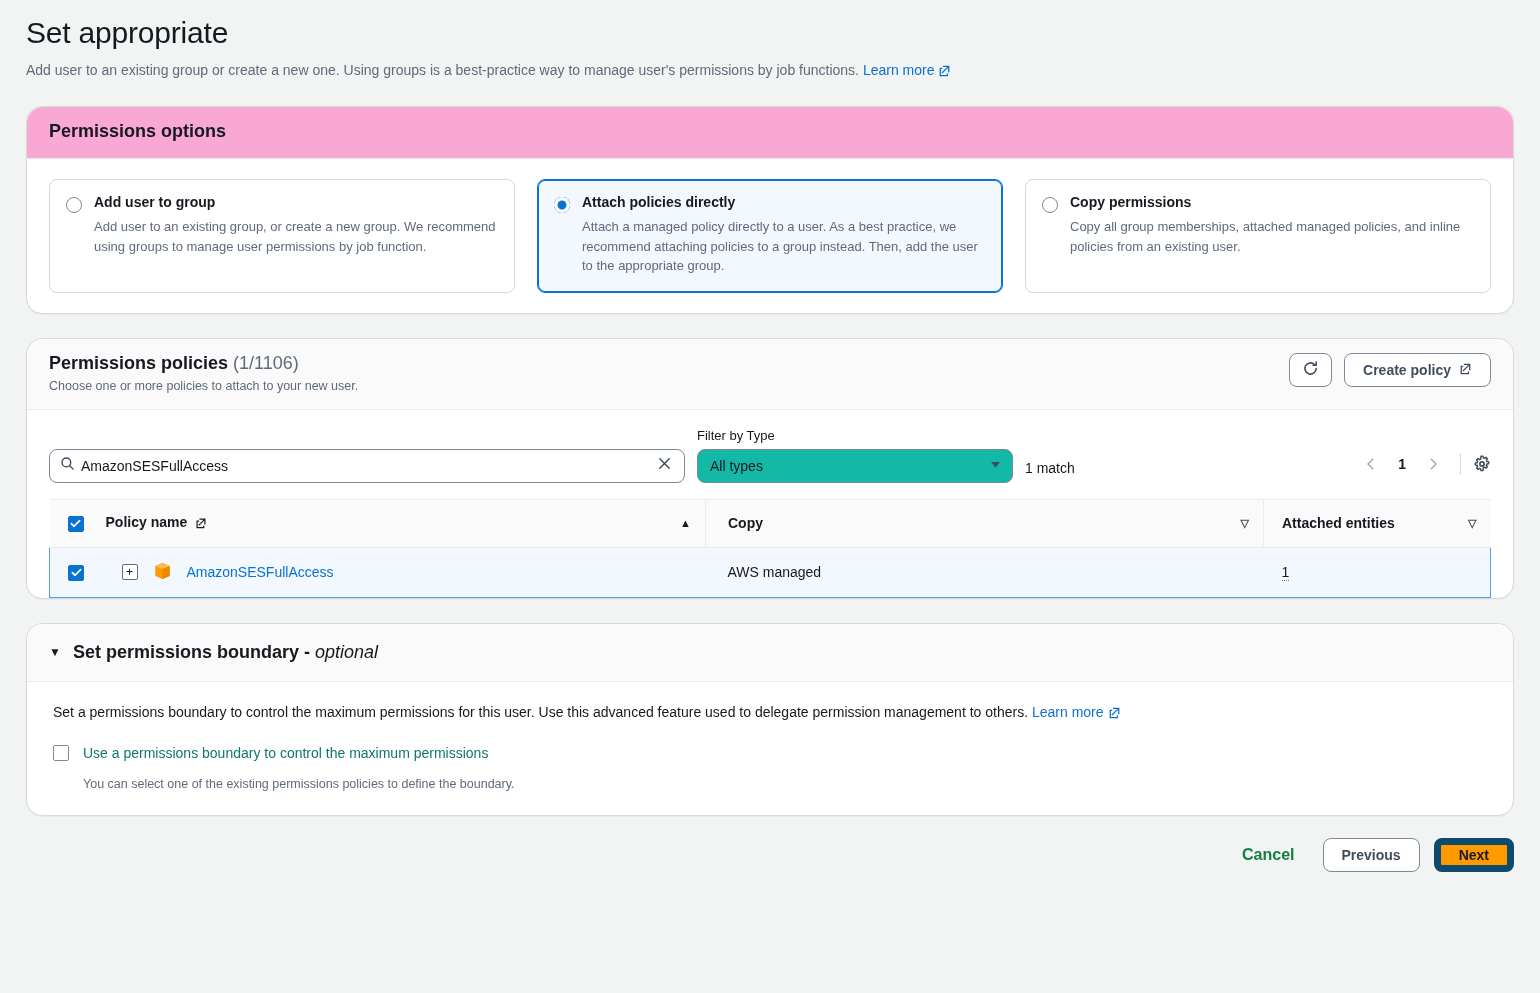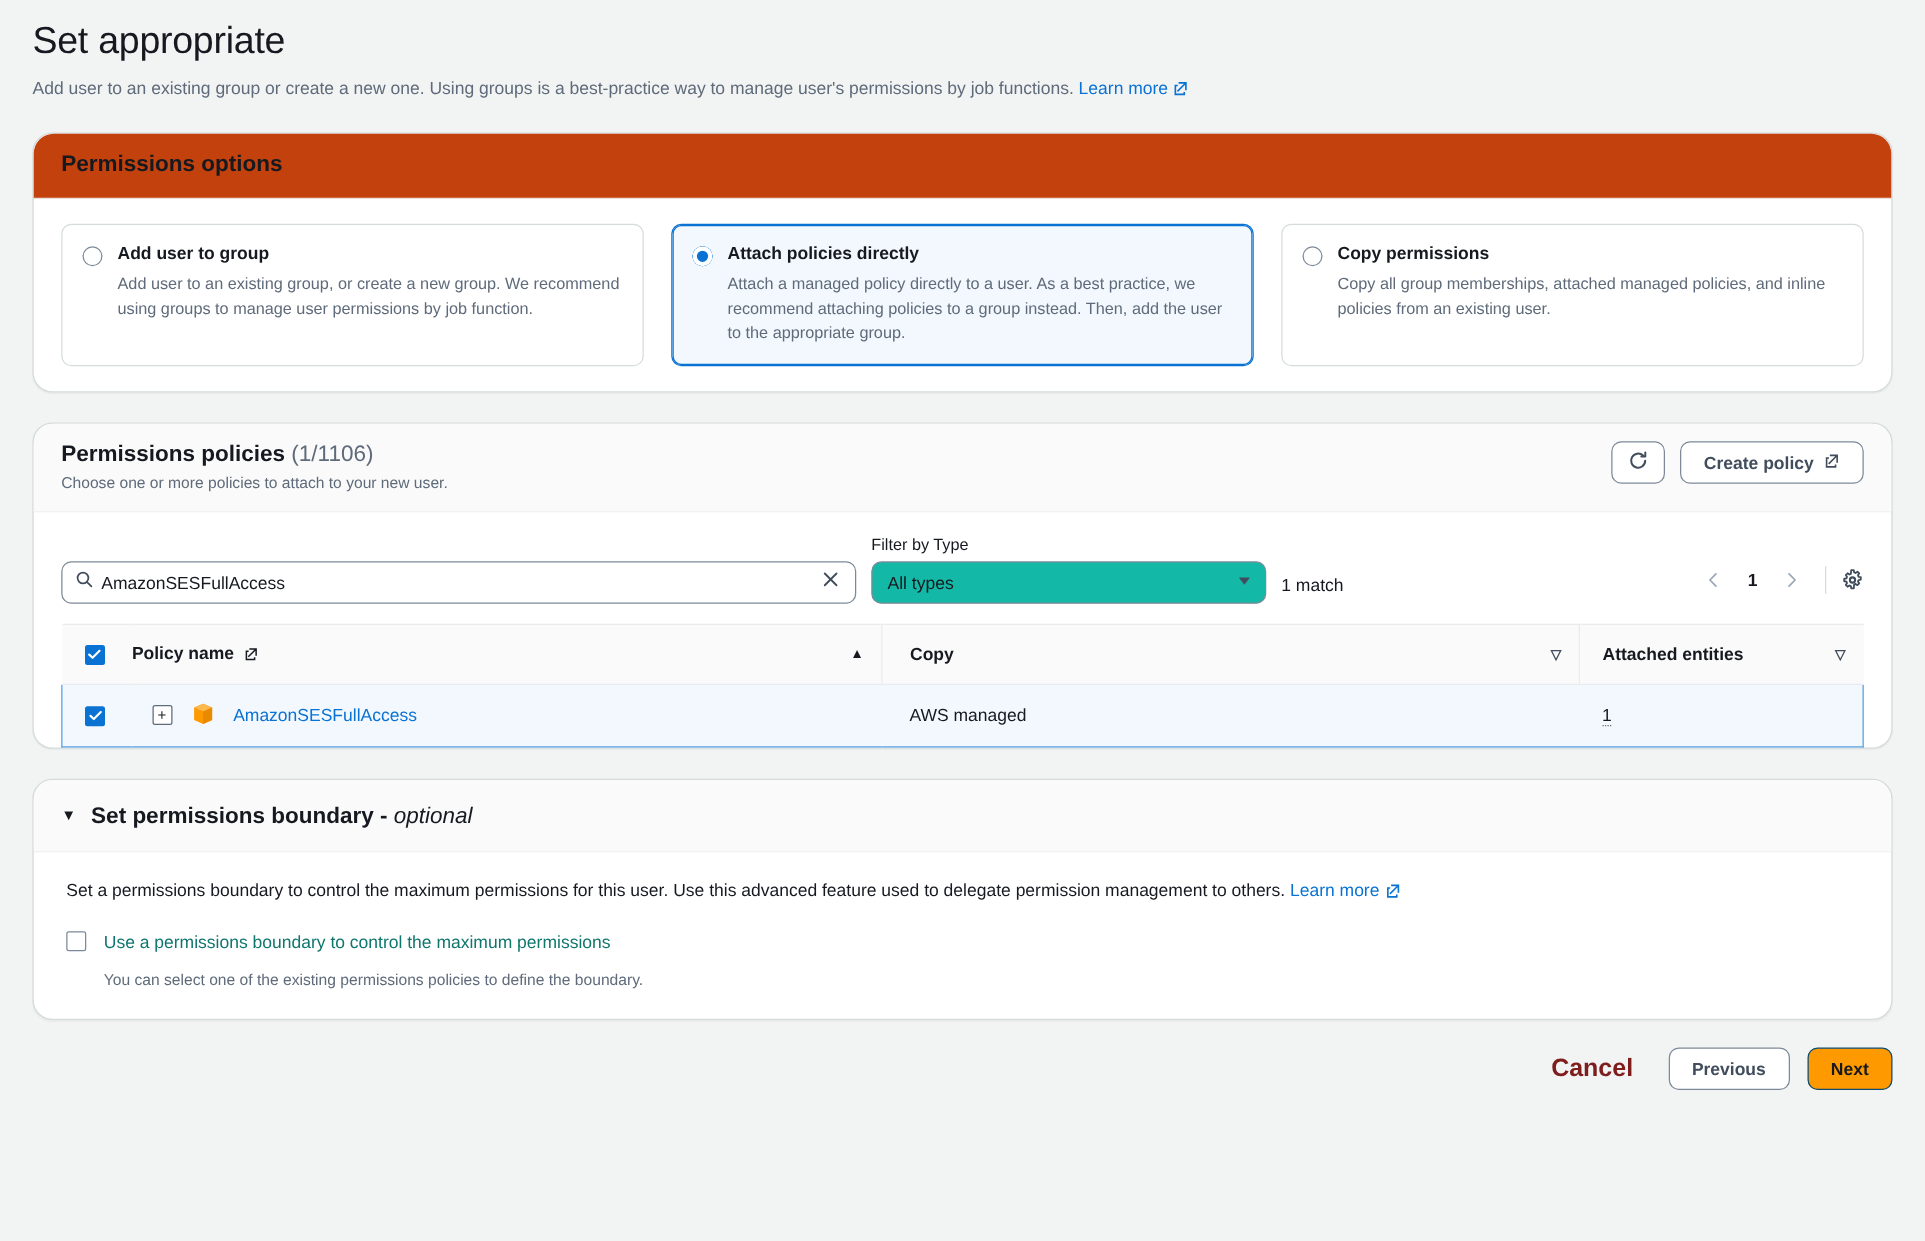--- a/index.html
+++ b/index.html
@@ -26,21 +26,21 @@
 
   
   .card {
     background: #ffffff;
     border: 1px solid #d5dbdb;
     border-radius: 16px;
     margin-top: 24px;
     box-shadow: 0 1px 1px rgba(0,0,0,0.04);
   }
   .card-head {
-    background: #c2410c;
+    background: #f9a8d4;
     border-bottom: 1px solid #e9ebed;
     border-radius: 16px 16px 0 0;
     padding: 14px 22px 16px 22px;
   }
   .card-head.plain { background:#fafafa; }
   .card-title {
     font-size: 18px; font-weight: 700; color: #16191f; margin: 0;
   }
   .card-title .count { font-weight: 400; color: #5f6b7a; }
   .card-sub { font-size: 12.5px; color: #5f6b7a; margin-top: 5px; }
@@ -81,26 +81,26 @@
   
   .btn {
     font-family: "Liberation Sans", sans-serif;
     font-size: 14px; font-weight: 700; color: #414d5c;
     background: #fff; border: 1px solid #7d8998;
     border-radius: 8px; padding: 6px 18px; cursor: pointer;
     display: inline-flex; align-items: center; gap: 8px; height: 34px;
   }
   .btn.icon-only { padding: 6px 12px; }
   .btn-primary {
-    background: #ff9900; border: 1px solid #0c4a6e;
+    background: #ff9900; border: 7px solid #0c4a6e;
     color: #16191f; font-weight: 700;
   }
   .btn-link {
-    background: none; border: none; color: #7f1d1d;
-    font-weight: 700; font-size: 20px; cursor: pointer; padding: 6px 14px;
+    background: none; border: none; color: #15803d;
+    font-weight: 700; font-size: 16px; cursor: pointer; padding: 6px 14px;
   }
 
   .head-flex { display: flex; align-items: flex-start; justify-content: space-between; }
   .head-actions { display: flex; gap: 12px; align-items: center; }
 
   
   .filter-row { display: flex; align-items: flex-end; gap: 12px; }
   .search-wrap { position: relative; width: 636px; }
   .search-box {
     width: 100%; height: 34px;

